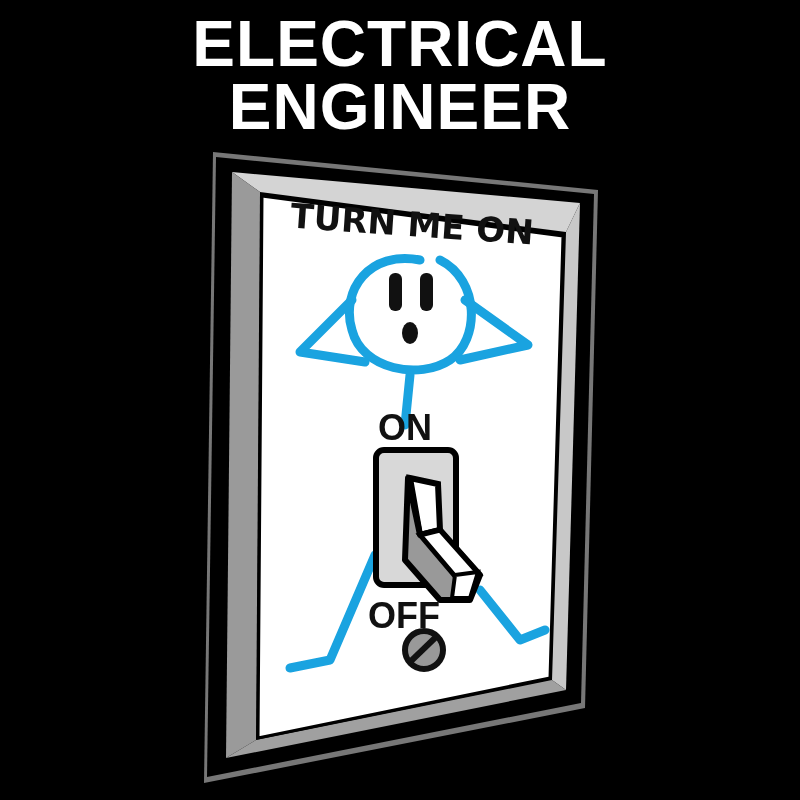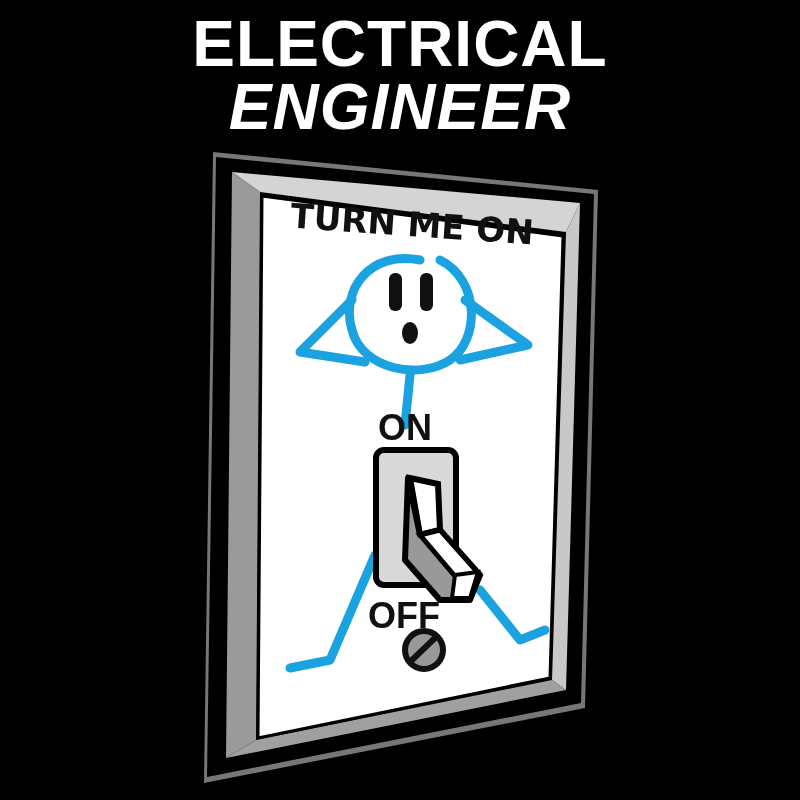--- a/index.html
+++ b/index.html
@@ -3,21 +3,21 @@
   <meta charset="utf-8">
   <style>
     html, body { margin: 0; padding: 0; background: #000; }
     body { width: 800px; height: 800px; position: relative; overflow: hidden; }
     .title {
       position: absolute; left: 0; width: 800px; text-align: center;
       color: #fff; font-family: "Liberation Sans", sans-serif; font-weight: 700;
       font-size: 64px; line-height: 60px; letter-spacing: 1px;
     }
     .t1 { top: 14px; }
-    .t2 { top: 77px; font-style: italic; }
+    .t2 { top: 77px; }
     svg.art { position: absolute; left: 0; top: 0; }
     .hand { font-family: "DejaVu Sans", sans-serif; font-weight: 700; }
     .label { font-family: "Liberation Sans", sans-serif; font-weight: 700; }
   </style>
 </head>
 <body>
 
 <div class="title t1">ELECTRICAL</div>
 <div class="title t2">ENGINEER</div>
 

